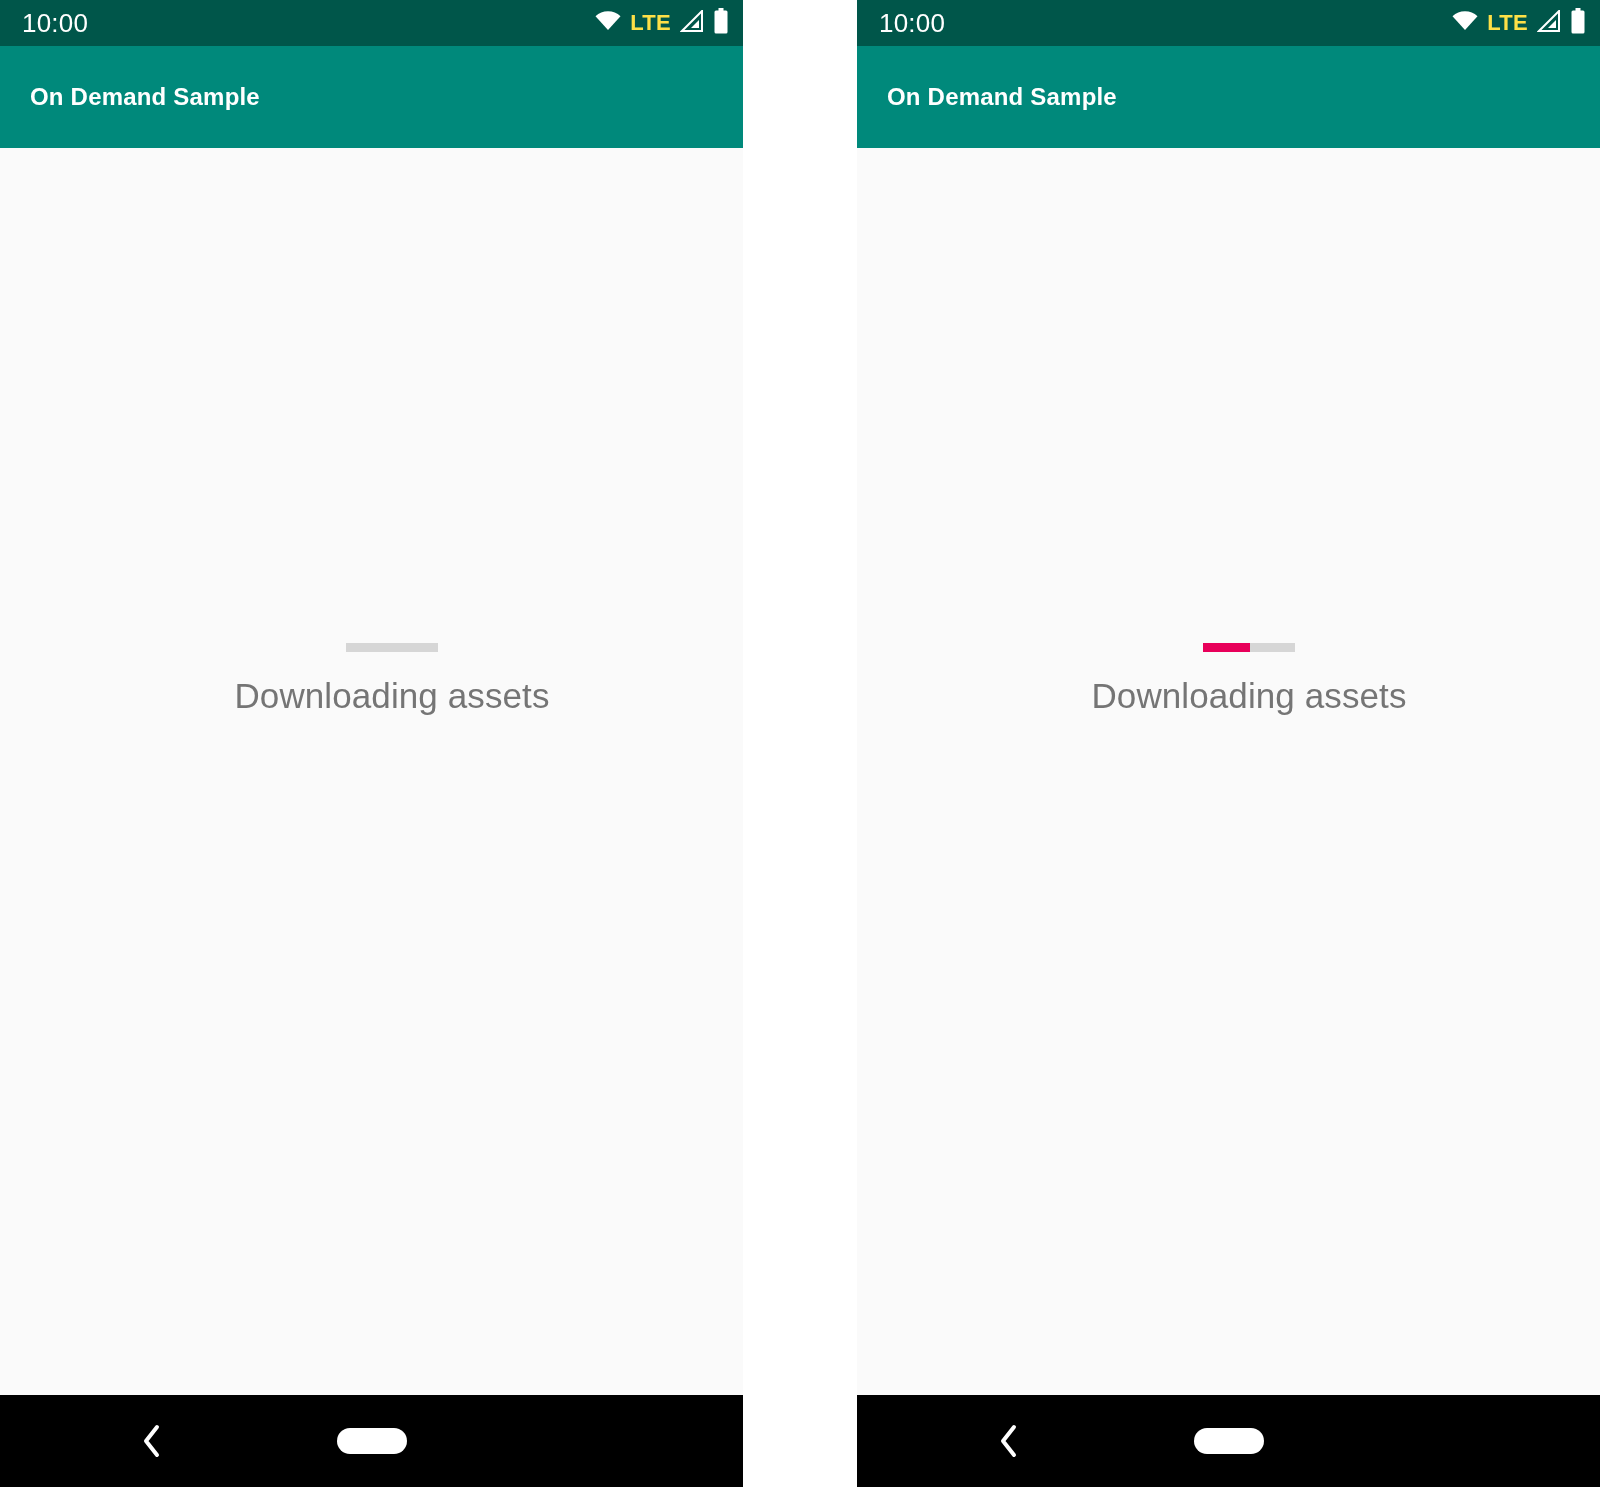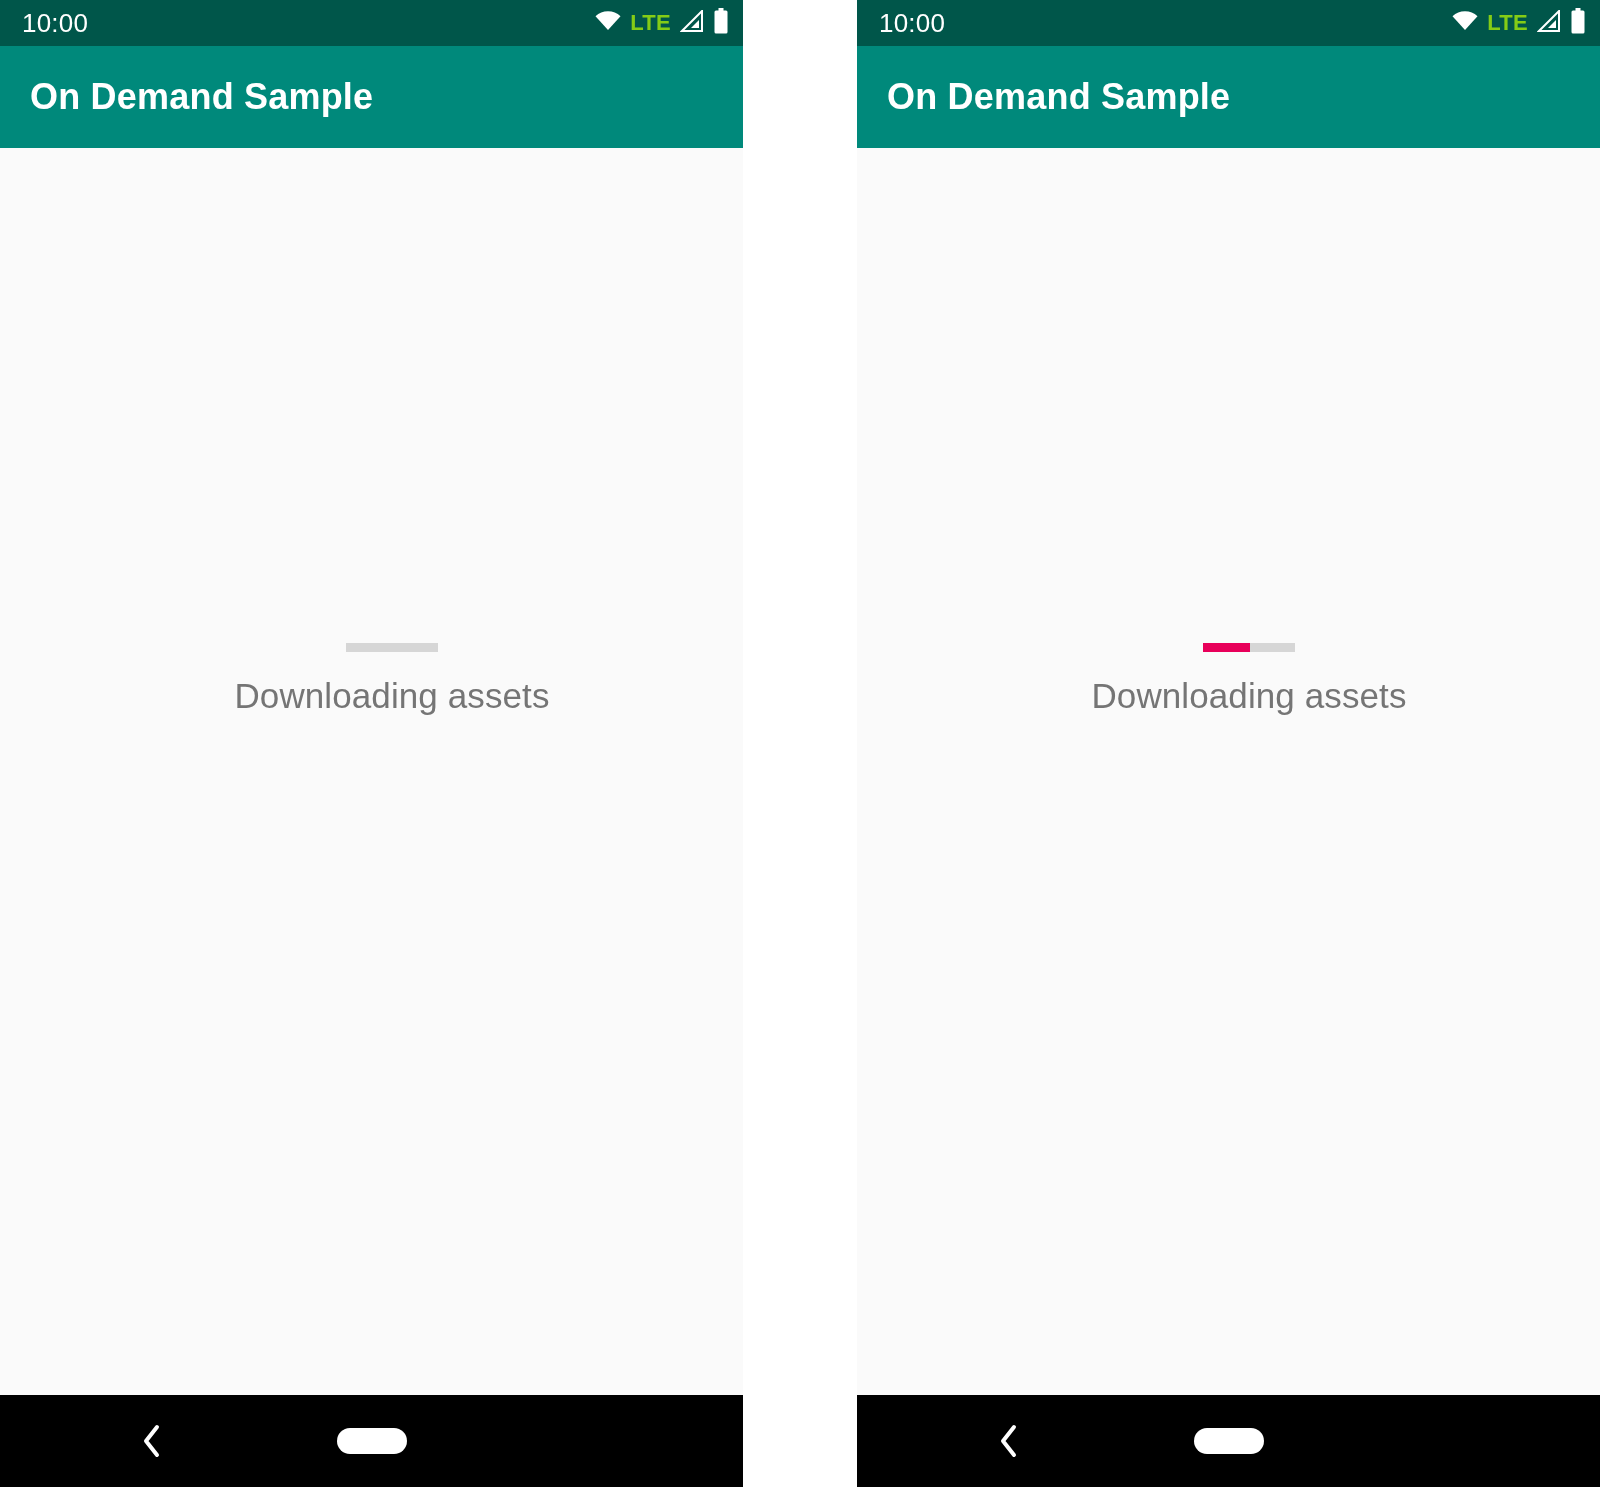--- a/index.html
+++ b/index.html
@@ -54,42 +54,42 @@
     letter-spacing: 0.2px;
     line-height: 1;
   }
   .status-icons {
     display: flex;
     align-items: center;
     gap: 9px;
   }
   .icon-wifi { display: block; }
   .icon-lte {
-    color: #84cc16;
+    color: #fde047;
     font-size: 22px;
     font-weight: 700;
     letter-spacing: 0.3px;
     line-height: 1;
   }
   .icon-signal { display: block; }
   .icon-battery { display: block; }
 
   
   .app-bar {
     height: 102px;
     flex: 0 0 102px;
     background: #00897b;
     display: flex;
     align-items: center;
     padding: 0 30px;
     box-sizing: border-box;
   }
   .app-bar-title {
     color: #ffffff;
-    font-size: 36px;
+    font-size: 24px;
     font-weight: 700;
     letter-spacing: 0.2px;
     line-height: 1;
   }
 
   
   .content {
     flex: 1 1 auto;
     background: #fafafa;
     display: flex;

